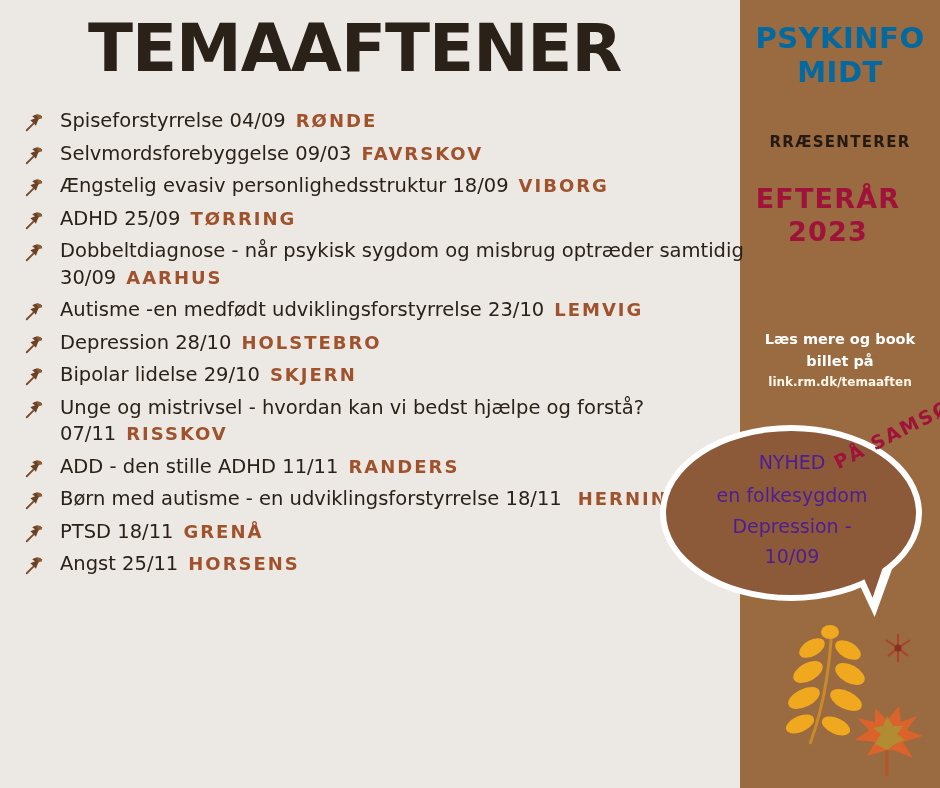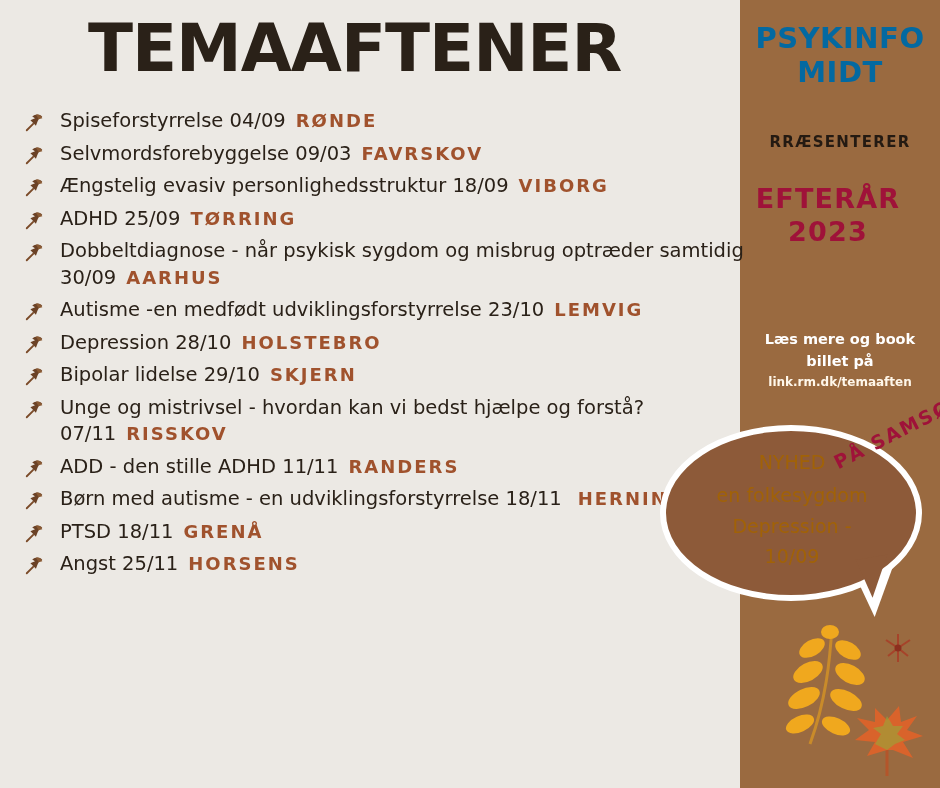--- a/index.html
+++ b/index.html
@@ -149,21 +149,21 @@
     border: 6px solid #ffffff;
     border-radius: 50% / 50%;
     box-sizing: border-box;
   }
   .bubble-text {
     position: absolute;
     left: 28px;
     top: 22px;
     width: 208px;
     text-align: center;
-    color: #a16207;
+    color: #4c1d95;
     font-size: 19px;
     line-height: 1.62;
   }
   .nyhed {
     font-size: 19px;
     margin-bottom: 2px;
   }
   .tail {
     position: absolute;
     left: 196px;

